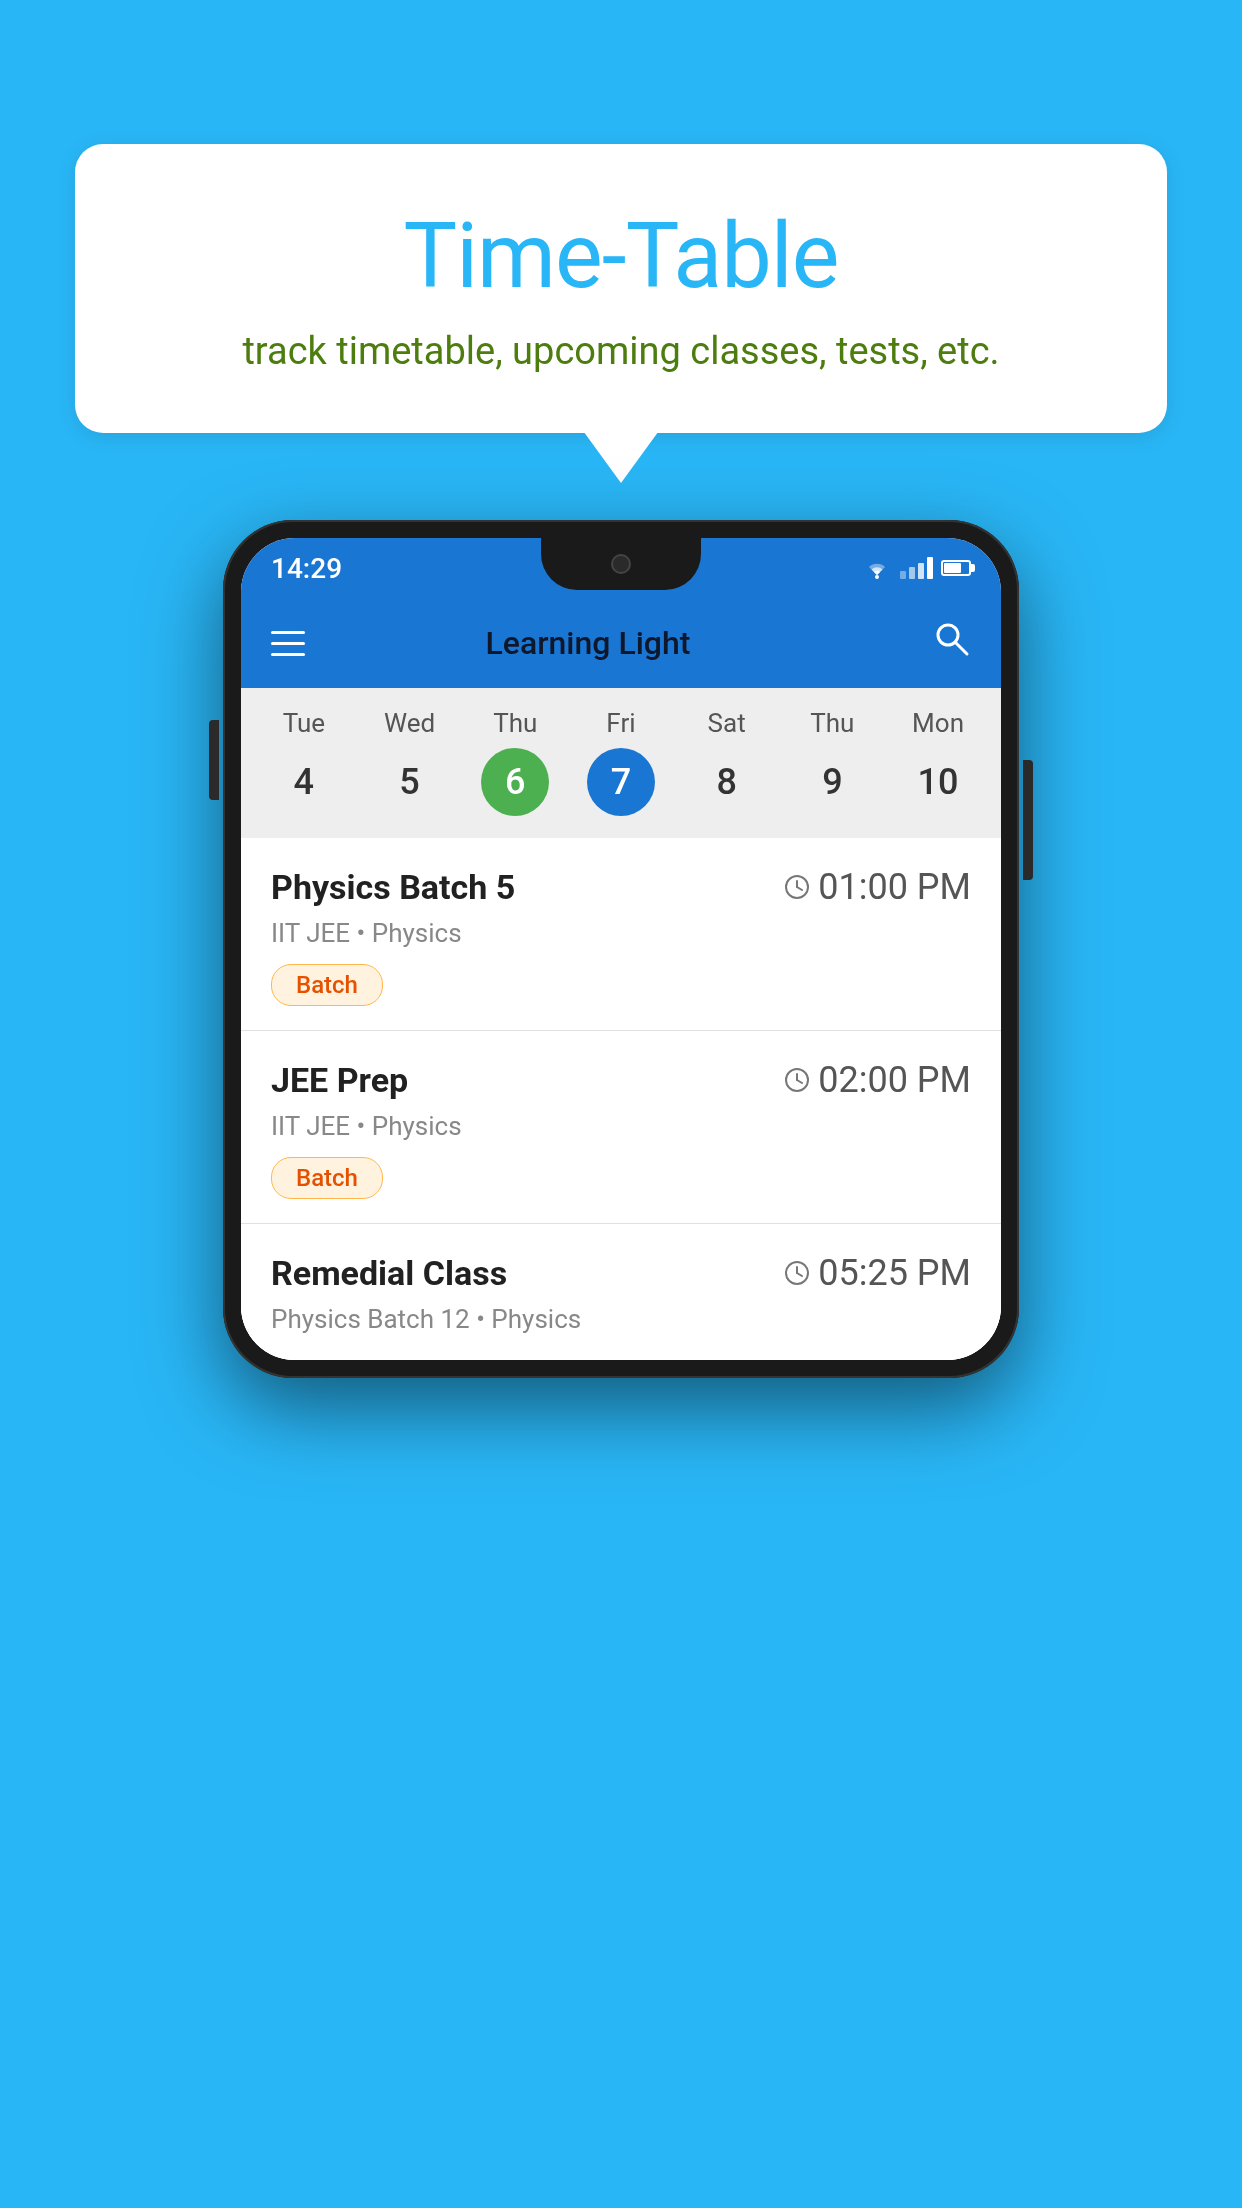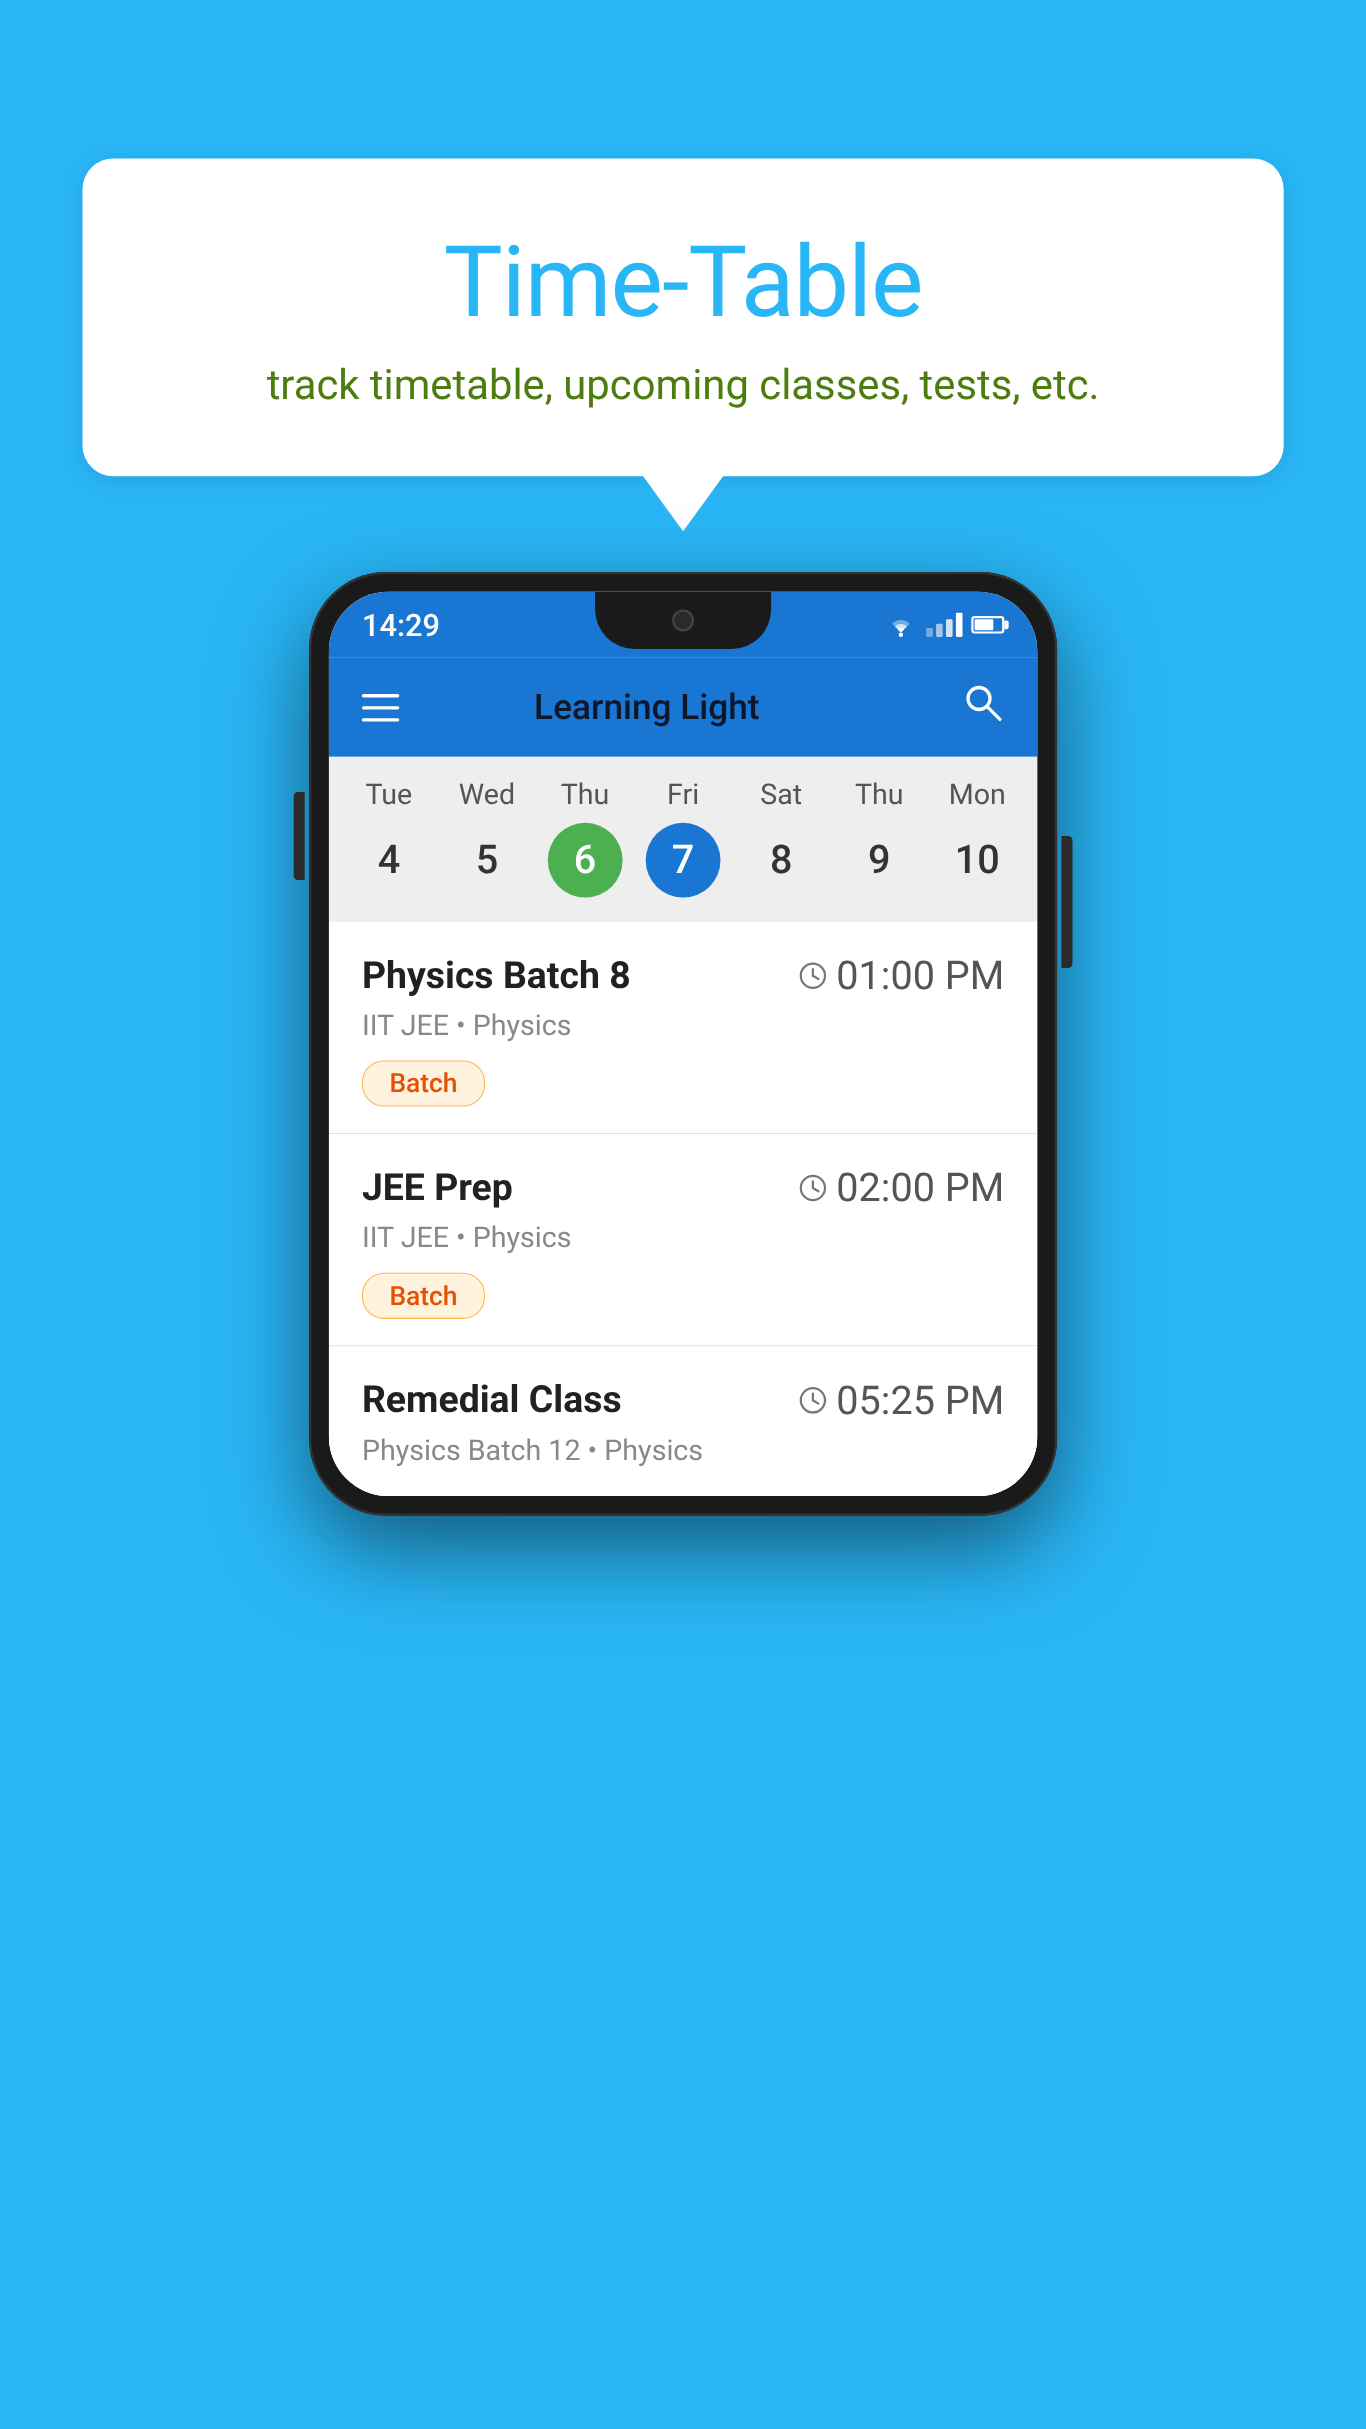--- a/index.html
+++ b/index.html
@@ -65,21 +65,21 @@
       color: #4d7c0f;
       font-weight: 400;
     }
 
     
     .phone-container {
       position: absolute;
       top: 520px;
       left: 50%;
       transform: translateX(-50%);
-      width: 680px;
+      width: 796px;
     }
 
     .phone-outer {
       background: #1a1a1a;
       border-radius: 70px;
       padding: 18px;
       box-shadow: 0 30px 80px rgba(0,0,0,0.5), inset 0 0 0 2px #333;
       position: relative;
     }
 
@@ -443,21 +443,21 @@
             <span class="day-name">Mon</span>
             <span class="day-num">10</span>
           </div>
         </div>
       </div>
 
       <div class="schedule-container">
 
         <div class="schedule-item">
           <div class="item-header">
-            <span class="item-title">Physics Batch 8</span>
+            <span class="item-title">Physics Batch 5</span>
             <span class="item-time">
               <svg width="26" height="26" viewBox="0 0 26 26" fill="none">
                 <circle cx="13" cy="13" r="11" stroke="#777" stroke-width="2"></circle>
                 <line x1="13" y1="7" x2="13" y2="13" stroke="#777" stroke-width="2" stroke-linecap="round"></line>
                 <line x1="13" y1="13" x2="18" y2="16" stroke="#777" stroke-width="2" stroke-linecap="round"></line>
               </svg>
               01:00 PM
             </span>
           </div>
           <div class="item-subtitle">IIT JEE • Physics</div>

